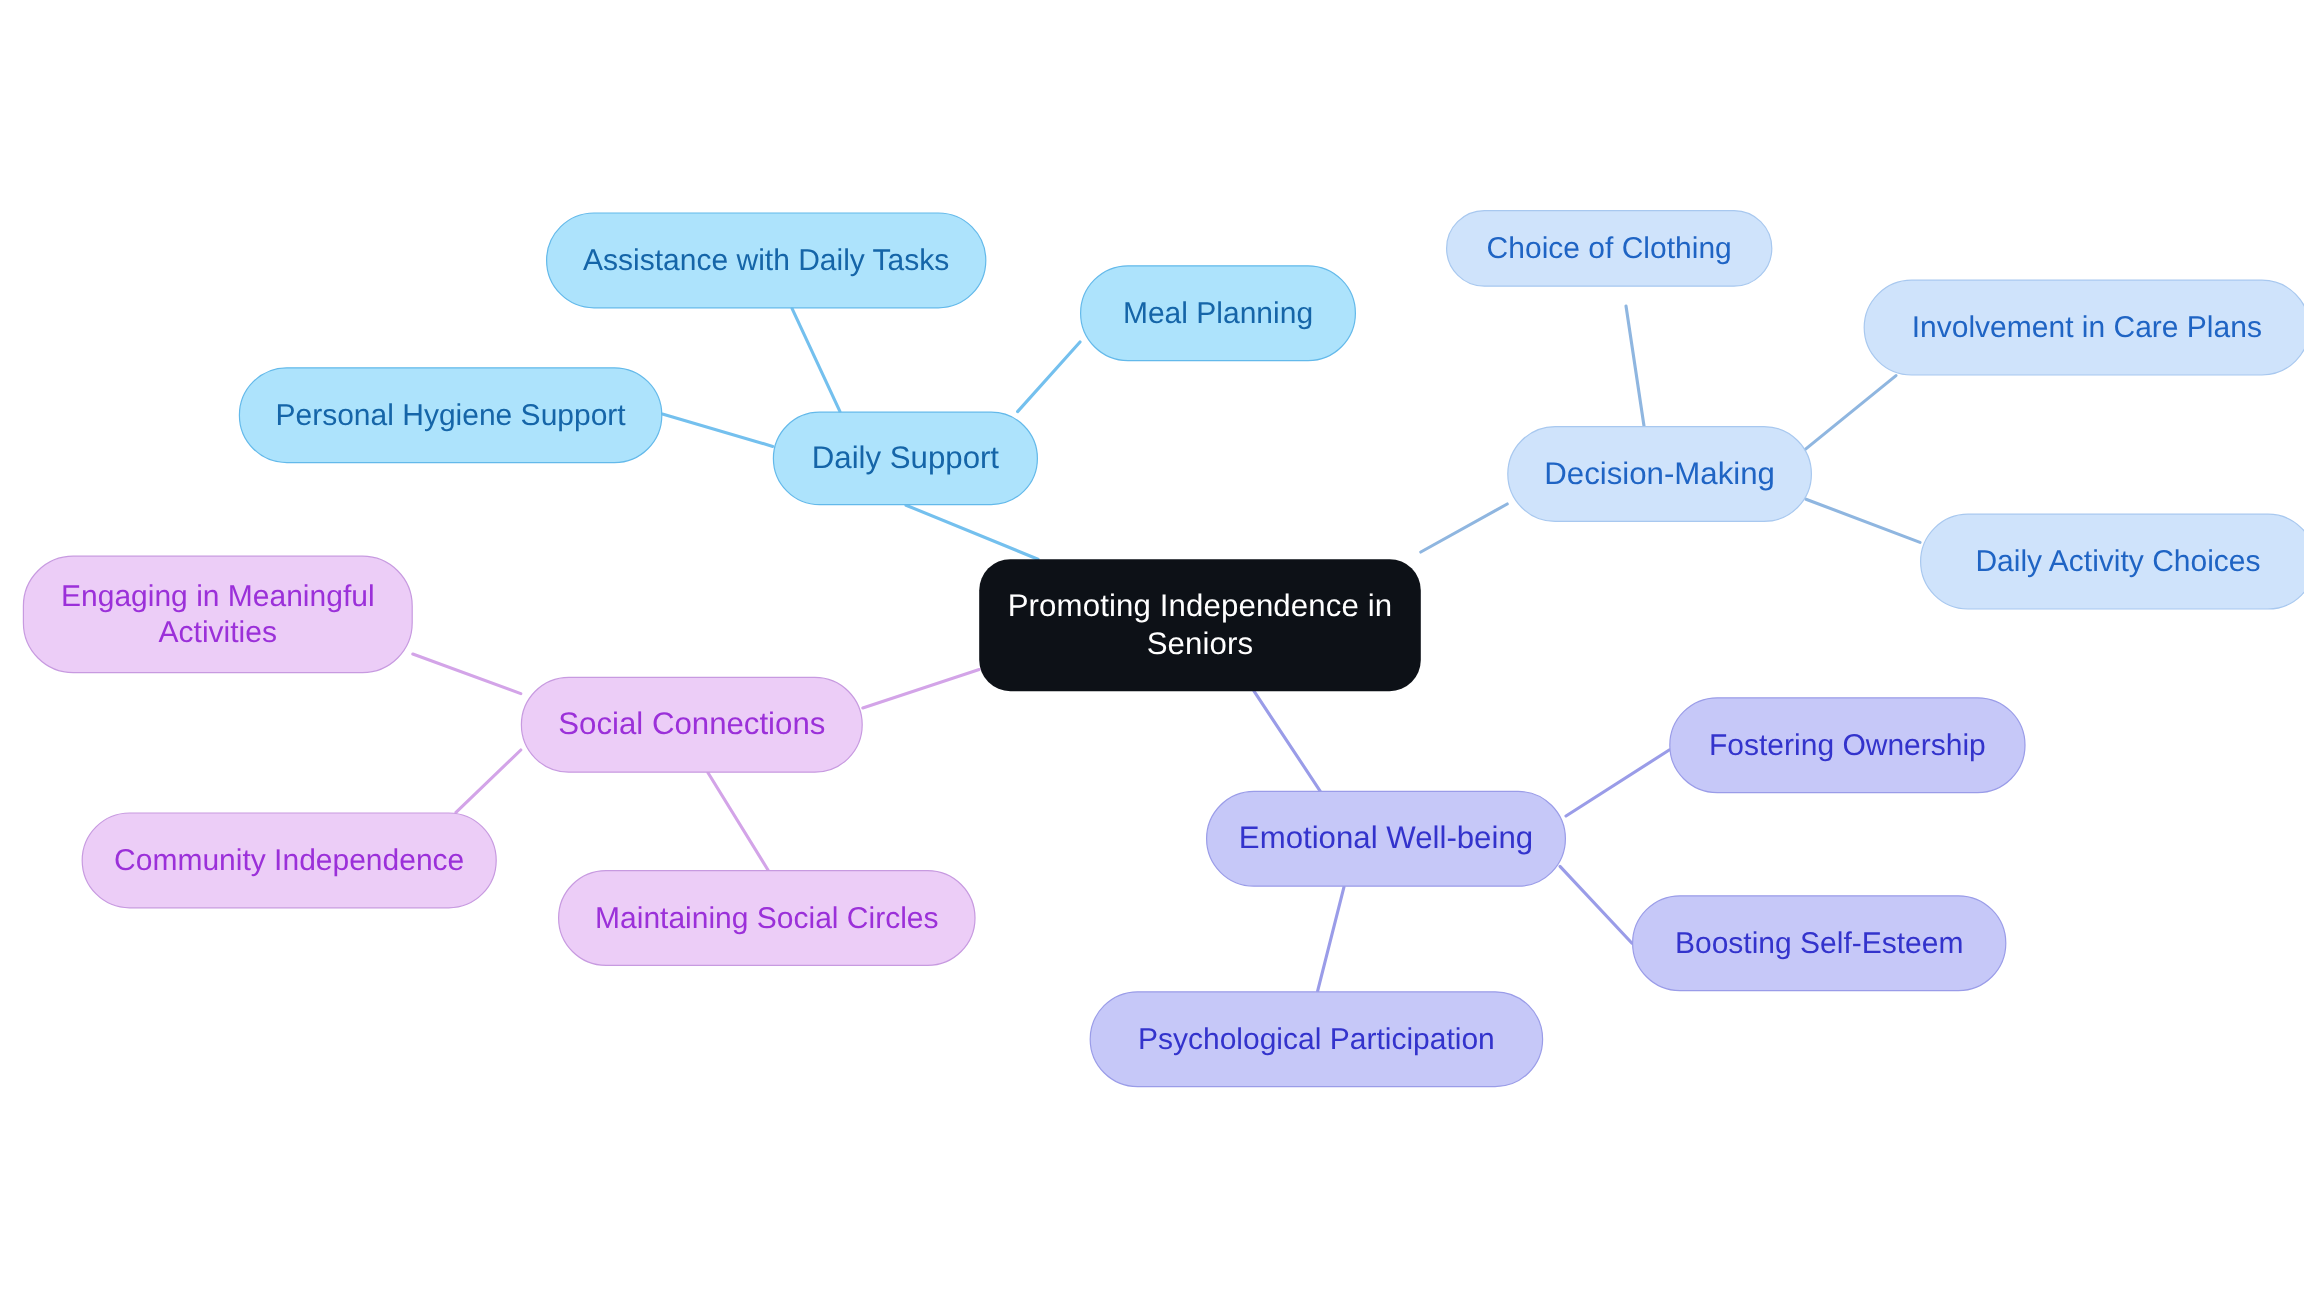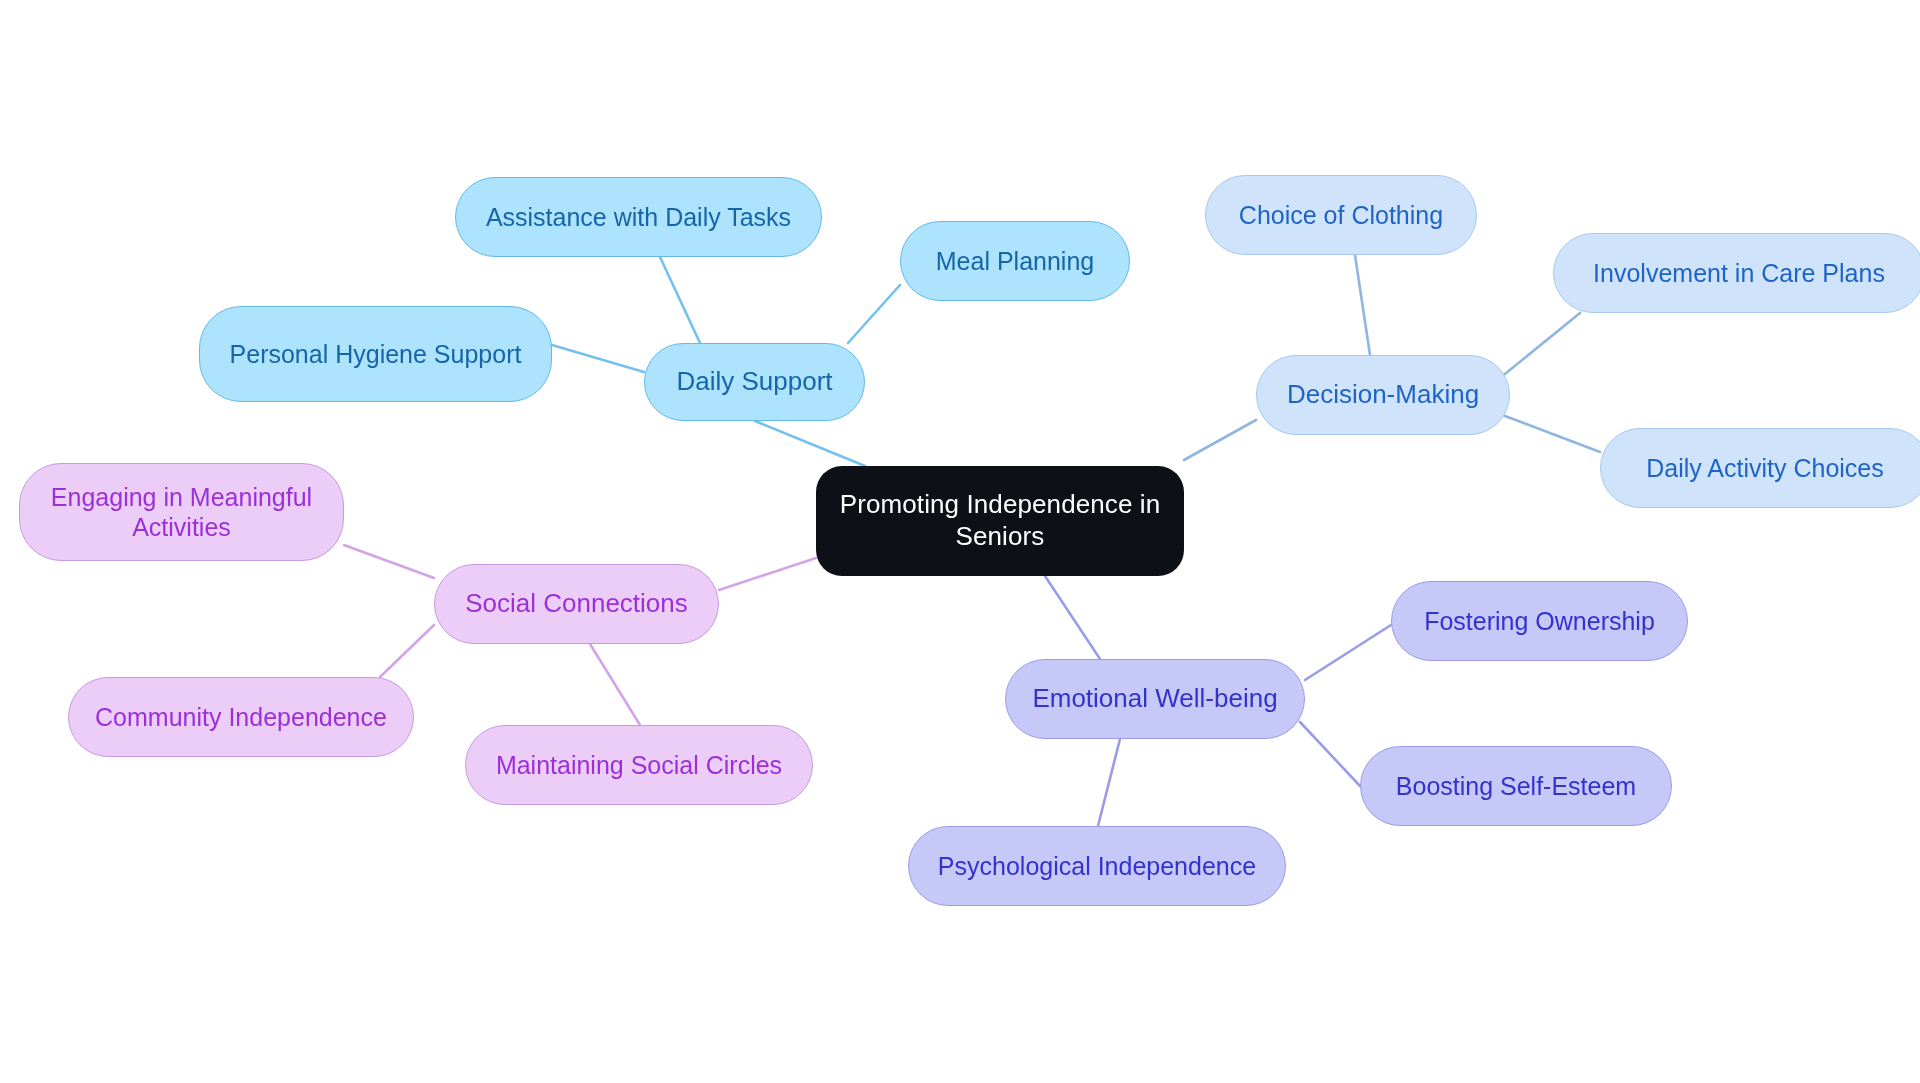--- a/index.html
+++ b/index.html
@@ -85,28 +85,28 @@
 
   <div class="node node-branch" style="left: 644px; top: 343px; width: 221px; height: 78px; background: rgb(173, 227, 252); border-color: rgb(99, 185, 234); color: rgb(21, 101, 168);">
     <span>Daily Support</span>
   </div>
   <div class="node node-leaf" style="left: 455px; top: 177px; width: 367px; height: 80px; background: rgb(173, 227, 252); border-color: rgb(99, 185, 234); color: rgb(21, 101, 168);">
     <span>Assistance with Daily Tasks</span>
   </div>
   <div class="node node-leaf" style="left: 900px; top: 221px; width: 230px; height: 80px; background: rgb(173, 227, 252); border-color: rgb(99, 185, 234); color: rgb(21, 101, 168); text-align: right;">
     <span>Meal Planning</span>
   </div>
-  <div class="node node-leaf" style="left: 199px; top: 306px; width: 353px; height: 96px; background: rgb(173, 227, 252); border-color: rgb(99, 185, 234); color: rgb(21, 101, 168);">
+  <div class="node node-leaf" style="left: 199px; top: 306px; width: 353px; height: 80px; background: rgb(173, 227, 252); border-color: rgb(99, 185, 234); color: rgb(21, 101, 168);">
     <span>Personal Hygiene Support</span>
   </div>
 
   <div class="node node-branch" style="left: 1256px; top: 355px; width: 254px; height: 80px; background: rgb(207, 227, 251); border-color: rgb(168, 200, 239); color: rgb(31, 100, 196);">
     <span>Decision-Making</span>
   </div>
-  <div class="node node-leaf" style="left: 1205px; top: 175px; width: 272px; height: 80px; background: rgb(207, 227, 251); border-color: rgb(168, 200, 239); color: rgb(31, 100, 196);">
+  <div class="node node-leaf" style="left: 1205px; top: 175px; width: 272px; height: 64px; background: rgb(207, 227, 251); border-color: rgb(168, 200, 239); color: rgb(31, 100, 196);">
     <span>Choice of Clothing</span>
   </div>
   <div class="node node-leaf" style="left: 1553px; top: 233px; width: 372px; height: 80px; background: rgb(207, 227, 251); border-color: rgb(168, 200, 239); color: rgb(31, 100, 196);">
     <span>Involvement in Care Plans</span>
   </div>
   <div class="node node-leaf" style="left: 1600px; top: 428px; width: 330px; height: 80px; background: rgb(207, 227, 251); border-color: rgb(168, 200, 239); color: rgb(31, 100, 196);">
     <span>Daily Activity Choices</span>
   </div>
 
   <div class="node node-branch" style="left: 434px; top: 564px; width: 285px; height: 80px; background: rgb(236, 205, 247); border-color: rgb(199, 154, 224); color: rgb(155, 48, 217);">
@@ -126,16 +126,16 @@
   <div class="node node-branch" style="left: 1005px; top: 659px; width: 300px; height: 80px; background: rgb(198, 200, 248); border-color: rgb(154, 156, 232); color: rgb(51, 51, 204);">
     <span>Emotional Well-being</span>
   </div>
   <div class="node node-leaf" style="left: 1391px; top: 581px; width: 297px; height: 80px; background: rgb(198, 200, 248); border-color: rgb(154, 156, 232); color: rgb(51, 51, 204); align-items: center;">
     <span>Fostering Ownership</span>
   </div>
   <div class="node node-leaf" style="left: 1360px; top: 746px; width: 312px; height: 80px; background: rgb(198, 200, 248); border-color: rgb(154, 156, 232); color: rgb(51, 51, 204);">
     <span>Boosting Self-Esteem</span>
   </div>
   <div class="node node-leaf" style="left: 908px; top: 826px; width: 378px; height: 80px; background: rgb(198, 200, 248); border-color: rgb(154, 156, 232); color: rgb(51, 51, 204);">
-    <span>Psychological Independence</span>
+    <span>Psychological Participation</span>
   </div>
 
 </div>
 
 </body></html>

